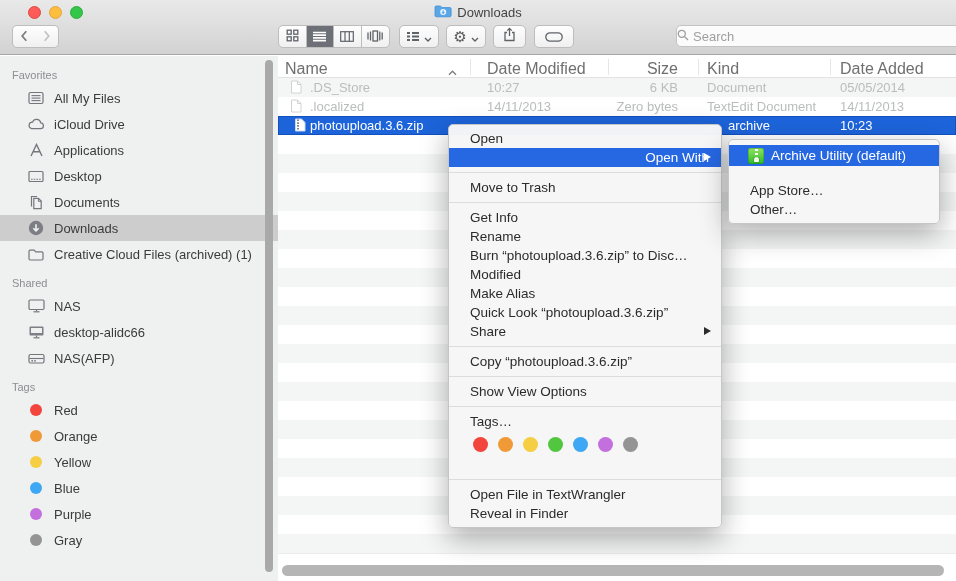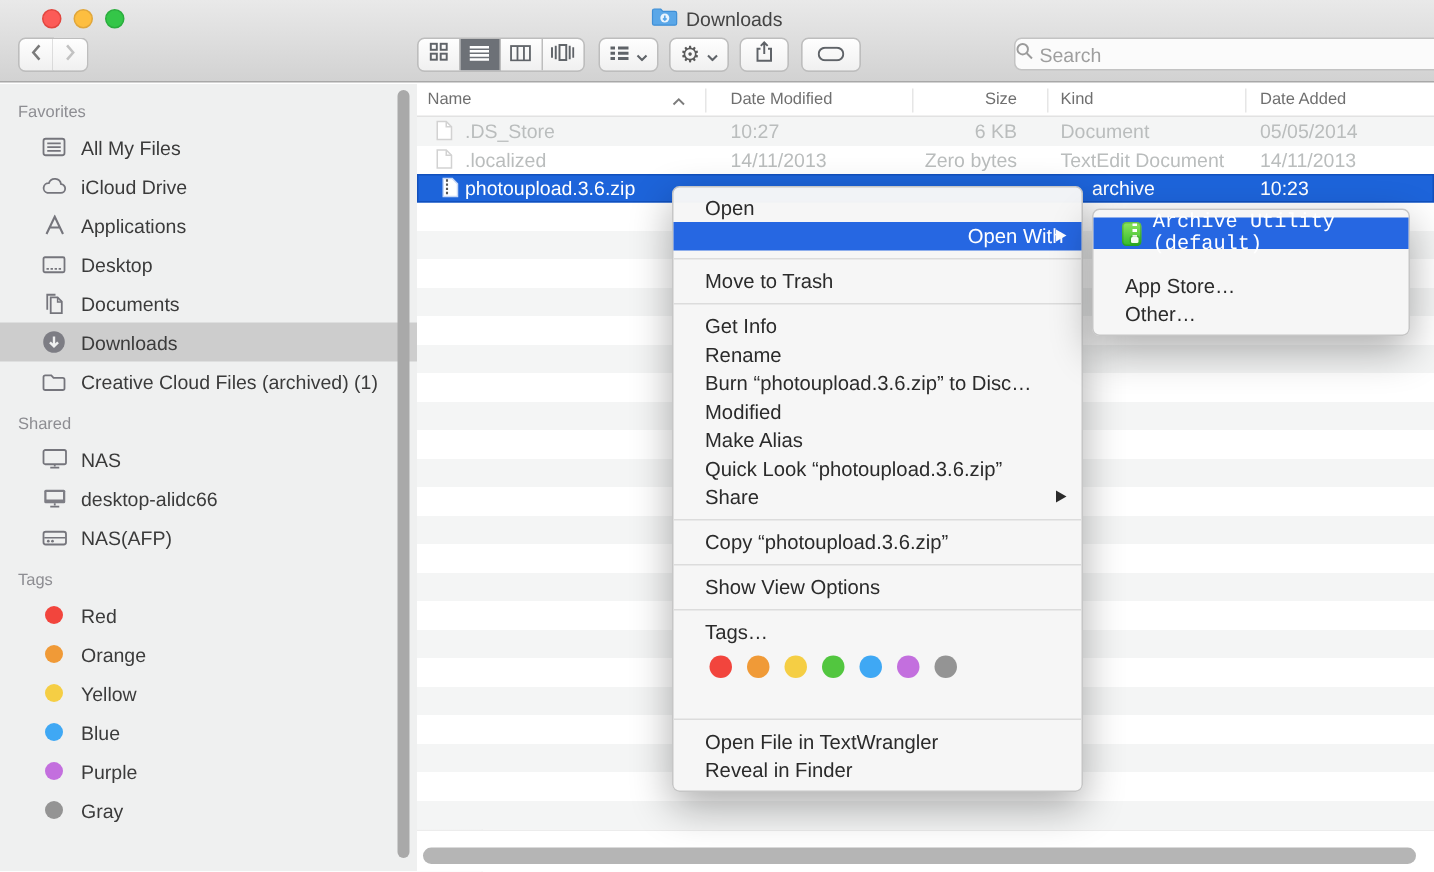--- a/index.html
+++ b/index.html
@@ -44,21 +44,21 @@
     font-size:13px; color:#3b3b3b; gap:9px; position:relative; }
   .s-item.sel { background:#cdcdcd; }
   .s-item .ic { width:18px; display:flex; justify-content:center; align-items:center; }
   .s-item .eject { position:absolute; right:22px; }
   .tag-dot { width:12px; height:12px; border-radius:50%; }
   .v-scroll { position:absolute; top:60px; left:265px; width:8px; height:512px;
     background:#a9a9a9; border-radius:4px; z-index:4; }
 
   
   .list-head { position:absolute; top:56px; left:278px; right:0; height:22px;
-    background:#fff; border-bottom:1px solid #e2e2e2; font-size:11px; color:#6f6f6f; }
+    background:#fff; border-bottom:1px solid #e2e2e2; font-size:16px; color:#6f6f6f; }
   .col-label { position:absolute; top:4px; }
   .hsep { position:absolute; top:3px; height:16px; width:1px; background:#e6e6e6; }
   .rows { position:absolute; top:78px; left:278px; right:0; height:475px;
     background:repeating-linear-gradient(to bottom,#f4f5f5 0 19px,#ffffff 19px 38px); }
   .row { position:absolute; left:0; right:0; height:19px; font-size:13px; color:#4a4a4a; }
   .row.dim { color:#babdbd; }
   .row.sel { background:#1d64da; color:#fff; box-shadow:inset 0 0 0 1px #1150bd; }
   .cell { position:absolute; top:2px; white-space:nowrap; }
   .c-icon { left:12px; top:2px; }
   .c-name { left:32px; }
@@ -84,21 +84,21 @@
   .msep { height:0; border-top:1px solid #dcdcdc; margin:5px 0; }
   .mdots { display:flex; gap:10px; padding:6px 0 10px 24px; height:31px; }
   .mdot { width:15px; height:15px; border-radius:50%; }
   .mspacer { height:12px; }
 
   .submenu { position:absolute; left:728px; top:139px; width:212px;
     background:rgba(246,246,246,.98); border:1px solid #c6c6c6; border-radius:5px;
     box-shadow:0 10px 28px rgba(0,0,0,.32); padding:5px 0 4px; font-size:13.5px; color:#2b2b2b; z-index:11; }
   .smi { height:19px; line-height:19px; padding-left:21px; white-space:nowrap; }
   .smi-default { height:21px; display:flex; align-items:center; gap:7px; padding-left:19px;
-    background:#2667e2; color:#fff;font-family:Liberation Mono, monospace; }
+    background:#2667e2; color:#fff; }
   .sm-gap { height:15px; }
   .zipicon { width:16px; height:16px; border-radius:3px;
     background:linear-gradient(#8fe55e,#31ba2b); position:relative; box-shadow:inset 0 0 0 1px rgba(0,90,0,.25); }
   .zipicon::before { content:""; position:absolute; left:6.5px; top:1px; width:3px; height:9px;
     background:repeating-linear-gradient(to bottom,#fff 0 2px,transparent 2px 4px); }
   .zipicon::after { content:""; position:absolute; left:5.5px; top:10px; width:5px; height:4px;
     border-radius:1px; background:#f4fff0; box-shadow:0 0 0 1px rgba(0,90,0,.2); }
 </style>
 </head>
 <body>

